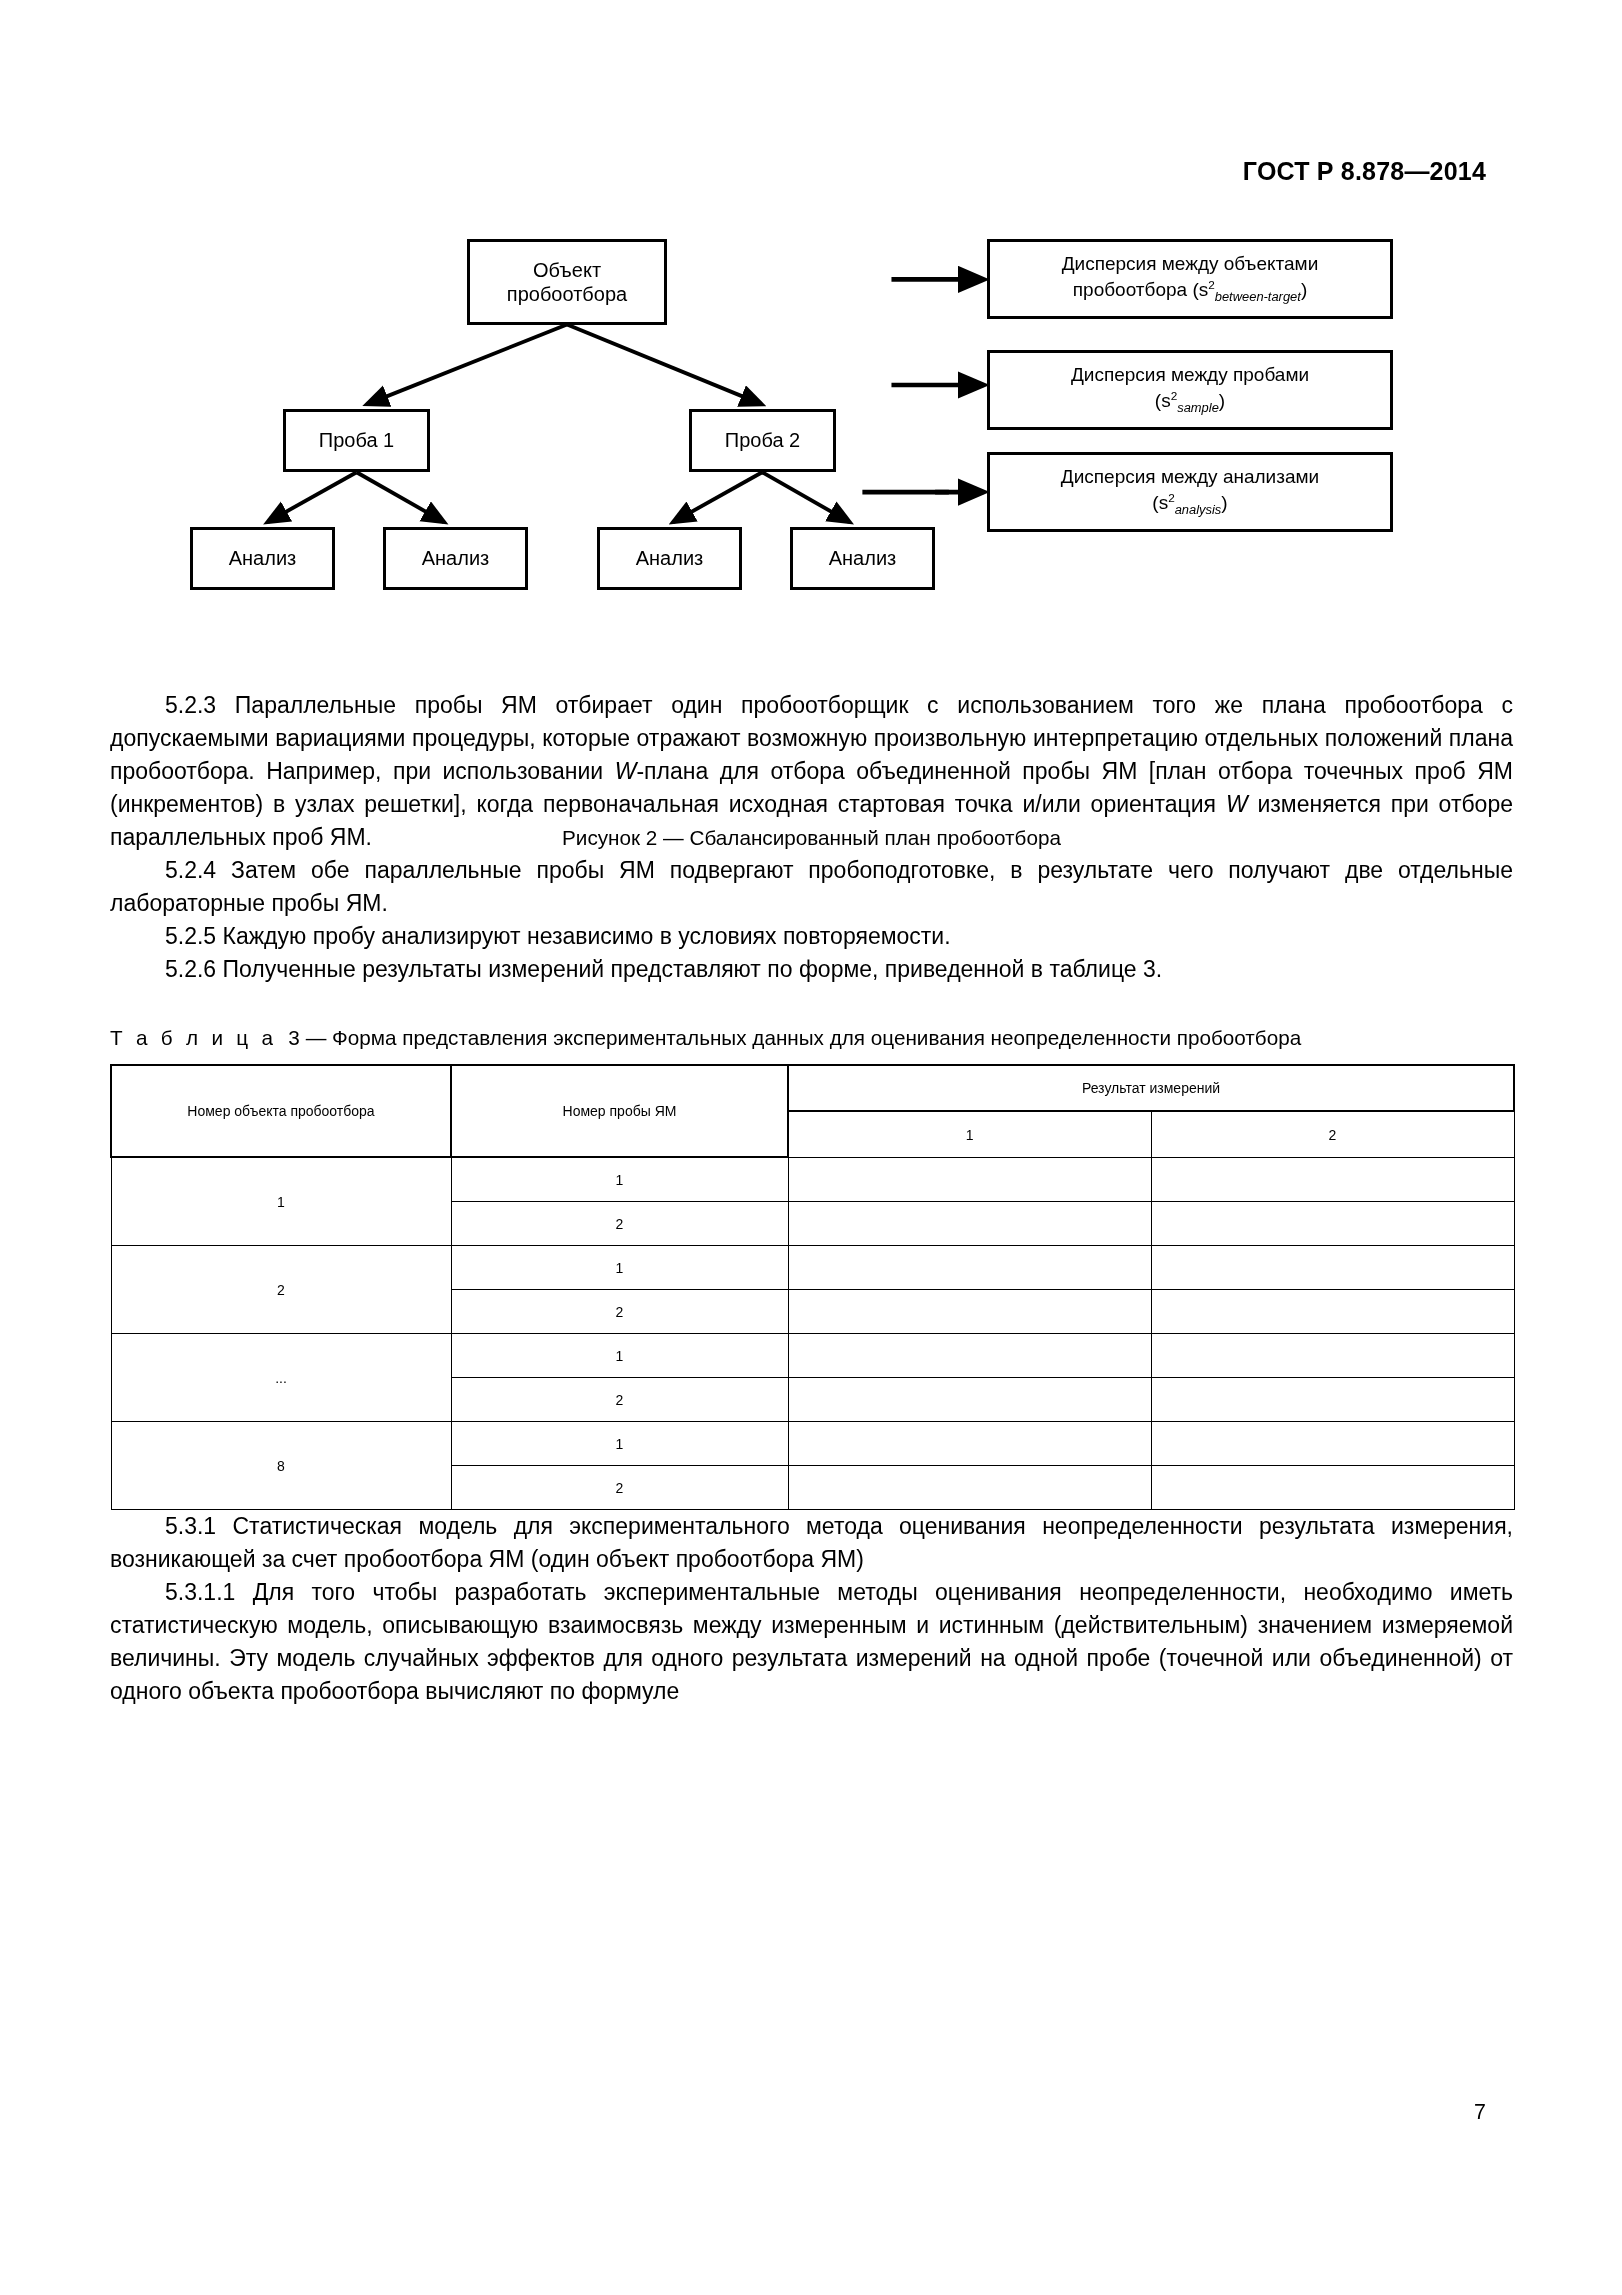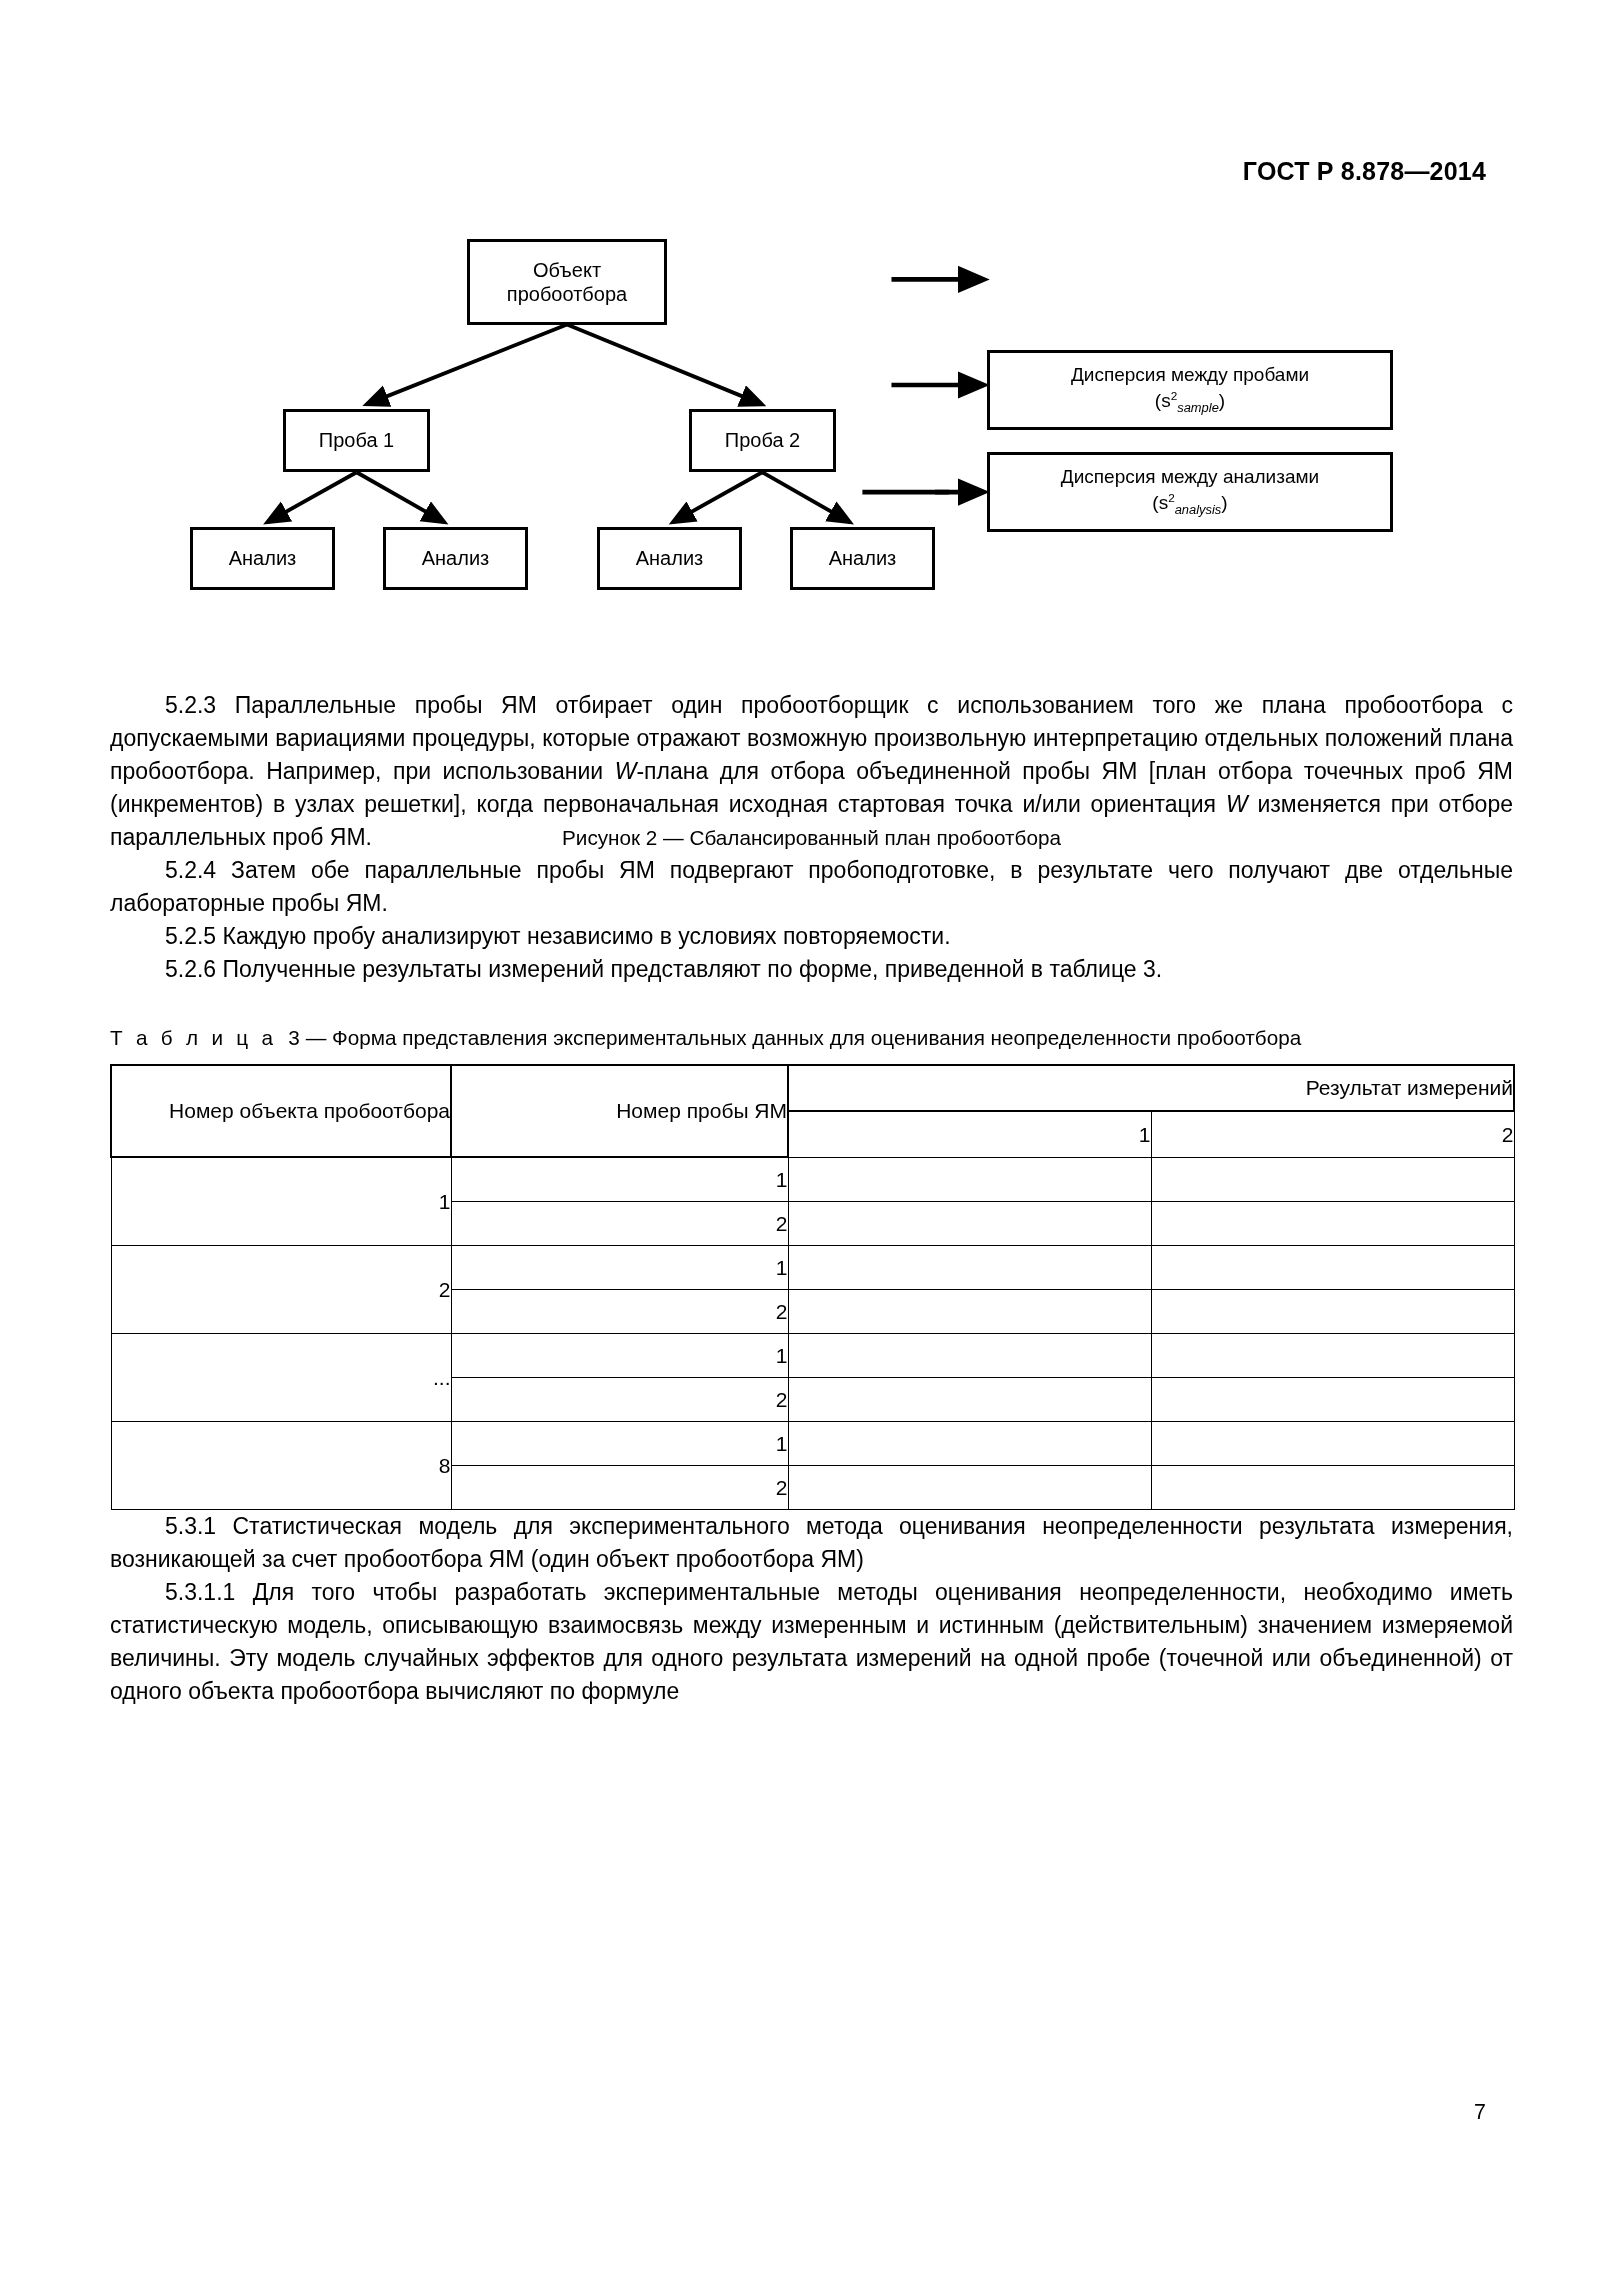--- a/index.html
+++ b/index.html
@@ -139,22 +139,22 @@
   .sp { letter-spacing: 3.8px; }
 
   table.data {
     border-collapse: collapse;
     width: 1403px;
     table-layout: fixed;
   }
   table.data th, table.data td {
     border: 1.5px solid #000;
     font-weight: normal;
-    font-size: 21px;
-    text-align: right;
+    font-size: 14px;
+    text-align: center;
     vertical-align: middle;
     padding: 0;
   }
   table.data th.outer { border-width: 2.3px; }
   col.c1 { width: 340px; }
   col.c2 { width: 337px; }
   col.c3 { width: 363px; }
   col.c4 { width: 363px; }
   .hdr-tall { height: 90px; }
   .hdr-short { height: 44px; }
@@ -226,20 +226,26 @@
     <div class="fbox lvl3 a2">
       <span>Анализ</span>
     </div>
     <div class="fbox lvl3 a3">
       <span>Анализ</span>
     </div>
     <div class="fbox lvl3 a4">
       <span>Анализ</span>
     </div>
 
+    <div class="vbox v1">
+      <div>
+        <span>Дисперсия между объектами</span><br>
+        <span><span>пробоотбора (s</span></span><span class="sup2">2</span><span class="subname">between-target</span><span>)</span>
+      </div>
+    </div>
 
     <div class="vbox v2">
       <div>
         <span>Дисперсия между пробами</span><br>
         <span>(s</span><span class="sup2">2</span><span class="subname">sample</span><span>)</span>
       </div>
     </div>
 
     <div class="vbox v3">
       <div>

